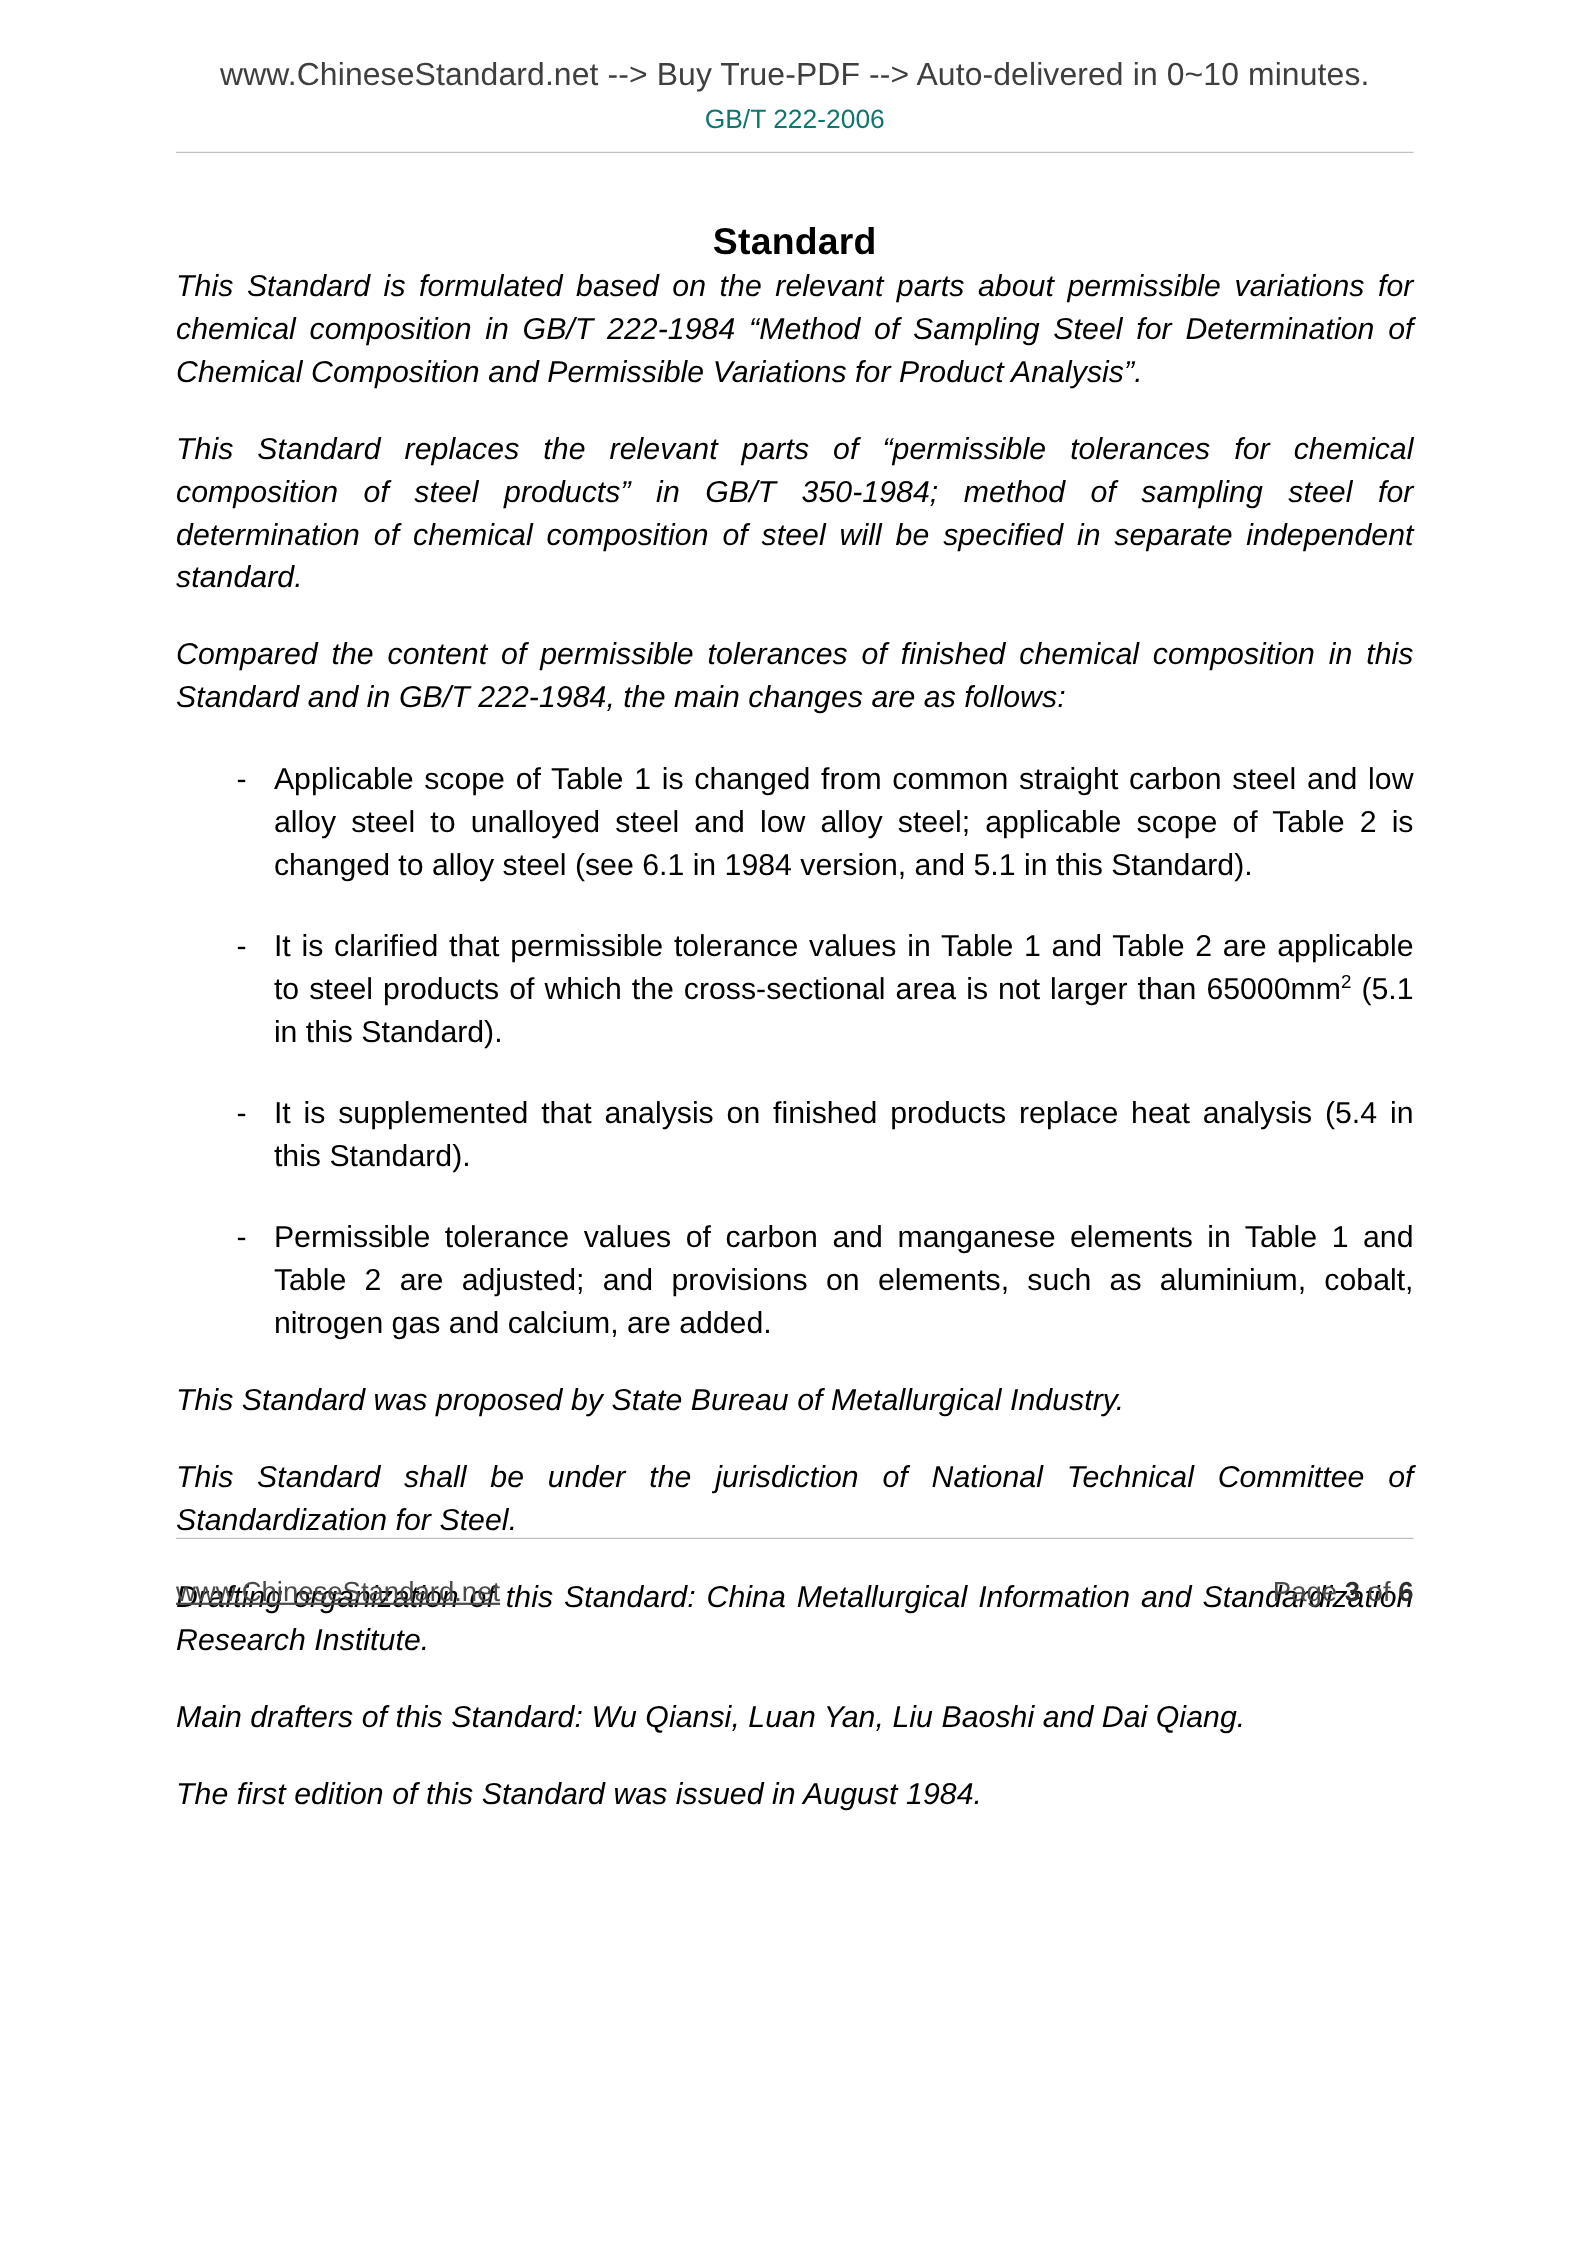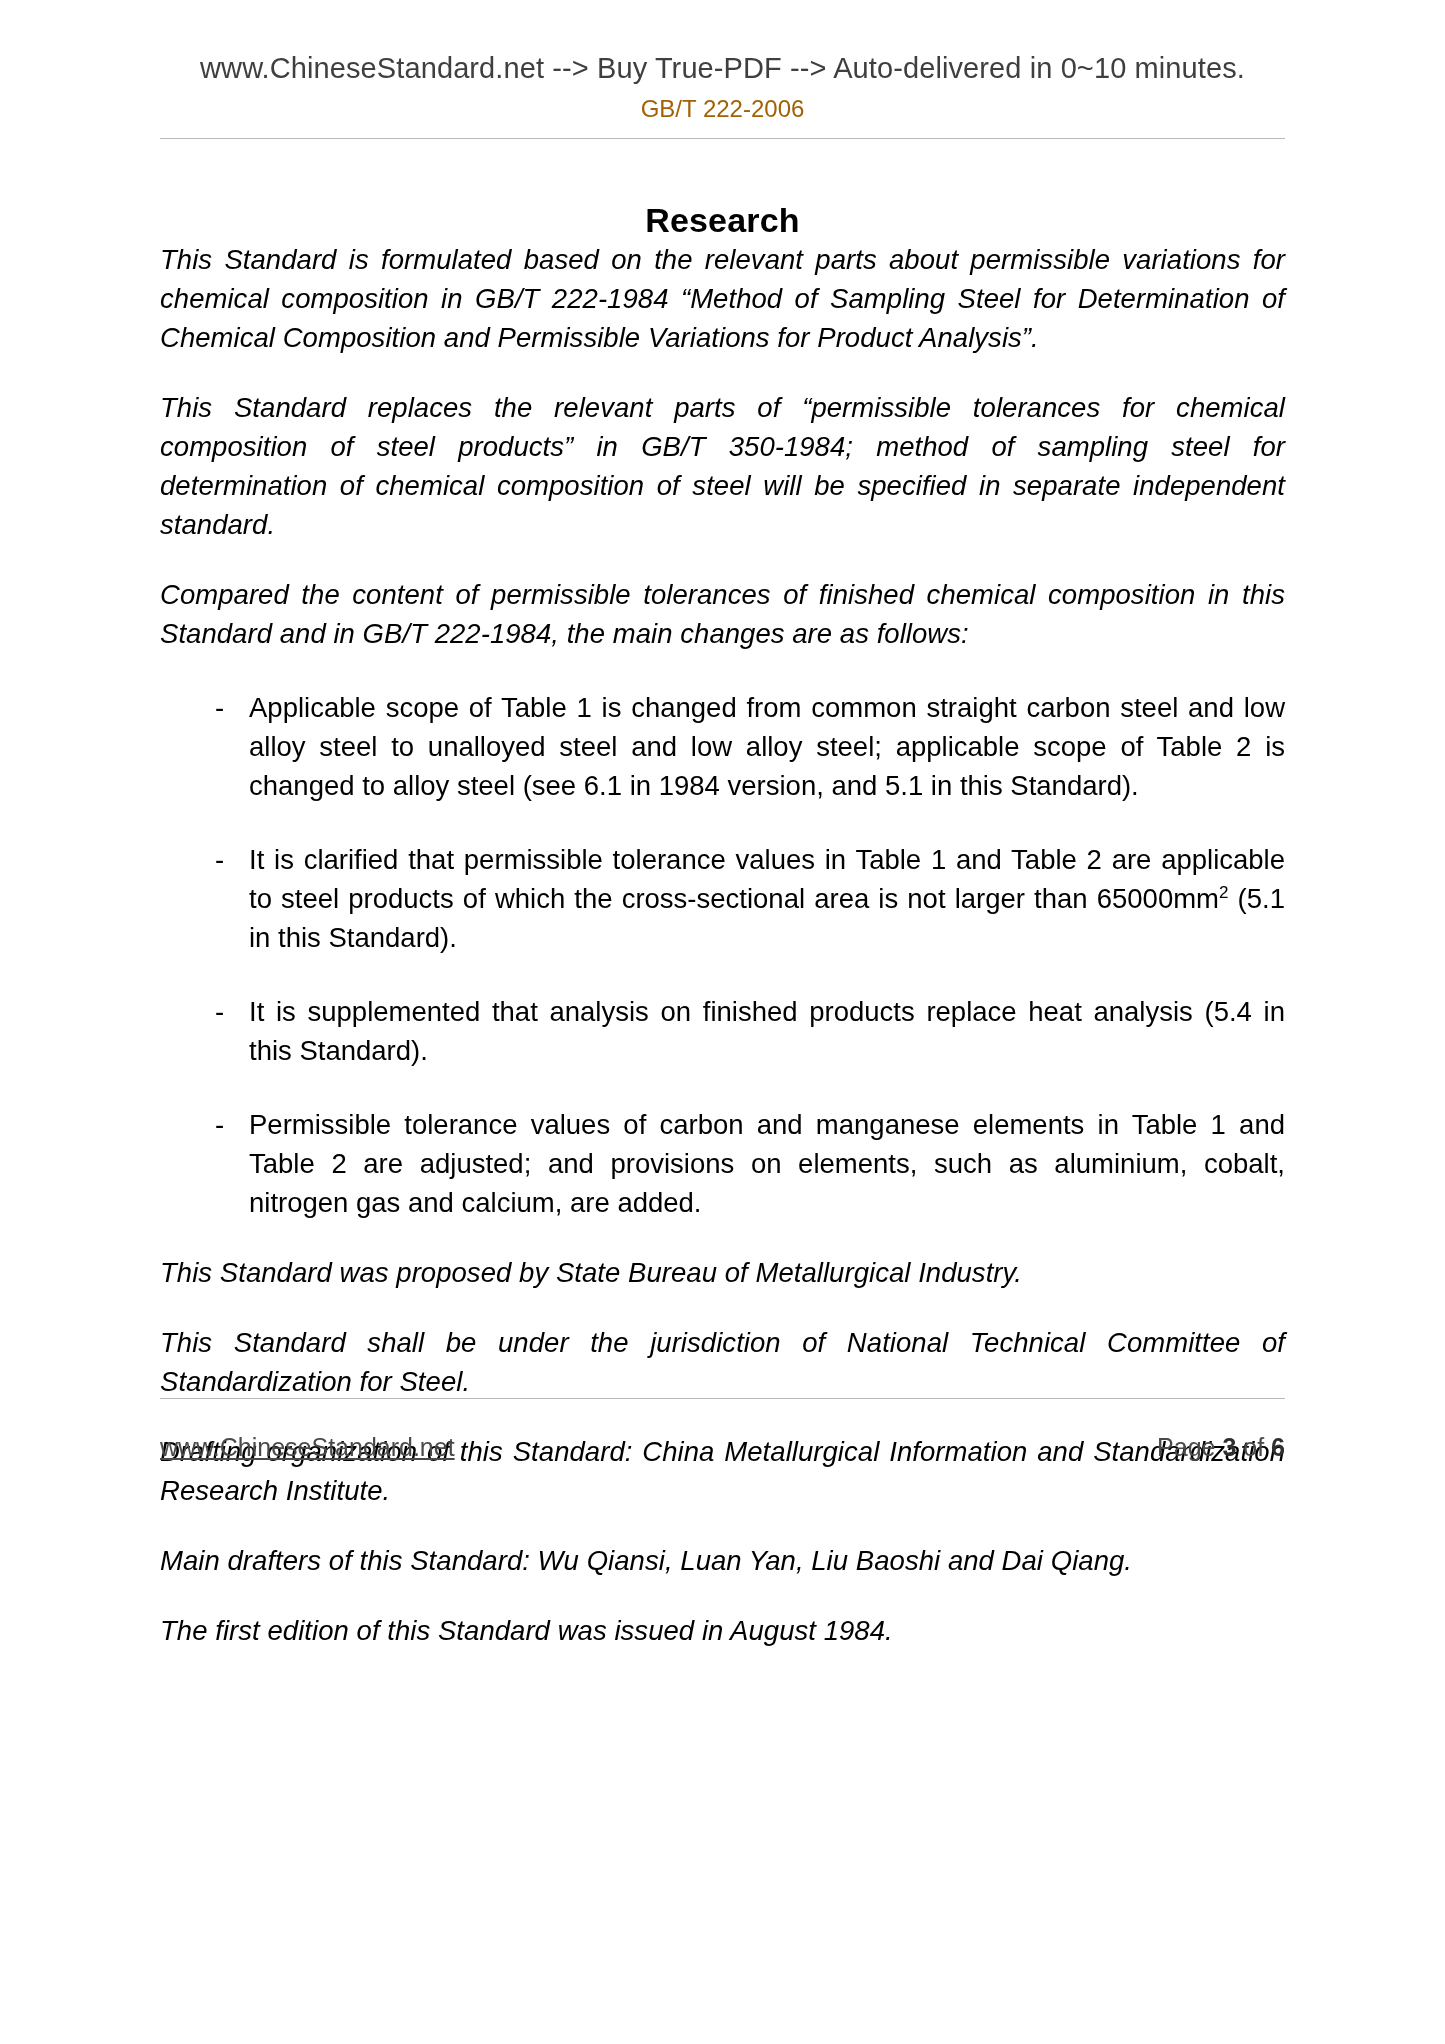--- a/index.html
+++ b/index.html
@@ -33,21 +33,21 @@
   }
   .header-promo {
     font-size: 29px;
     color: #3f3f3f;
     letter-spacing: 0.1px;
     line-height: 1.25;
     white-space: nowrap;
   }
   .header-standard-no {
     font-size: 24px;
-    color: #a16207;
+    color: #0f766e;
     margin-top: 9px;
     line-height: 1.2;
   }
   .header-rule {
     margin: 14px 0 0 0;
     border: none;
     border-top: 1px solid #b9b9b9;
     height: 0;
   }
 
@@ -161,21 +161,21 @@
 <div class="page">
 
   <div class="page-header">
     <div class="header-promo">www.ChineseStandard.net --&gt; Buy True-PDF --&gt; Auto-delivered in 0~10 minutes.</div>
     <div class="header-standard-no">GB/T 222-2006</div>
     <hr class="header-rule">
   </div>
 
   <div class="content">
 
-    <h1 class="doc-title">Research</h1>
+    <h1 class="doc-title">Standard</h1>
 
     <p class="para first-para">This Standard is formulated based on the relevant parts about permissible variations for chemical composition in GB/T 222-1984 “Method of Sampling Steel for Determination of Chemical Composition and Permissible Variations for Product Analysis”.</p>
 
     <p class="para">This Standard replaces the relevant parts of “permissible tolerances for chemical composition of steel products” in GB/T 350-1984; method of sampling steel for determination of chemical composition of steel will be specified in separate independent standard.</p>
 
     <p class="para">Compared the content of permissible tolerances of finished chemical composition in this Standard and in GB/T 222-1984, the main changes are as follows:</p>
 
     <ul class="bullet-list">
       <li>
         <span class="dash">-</span>

